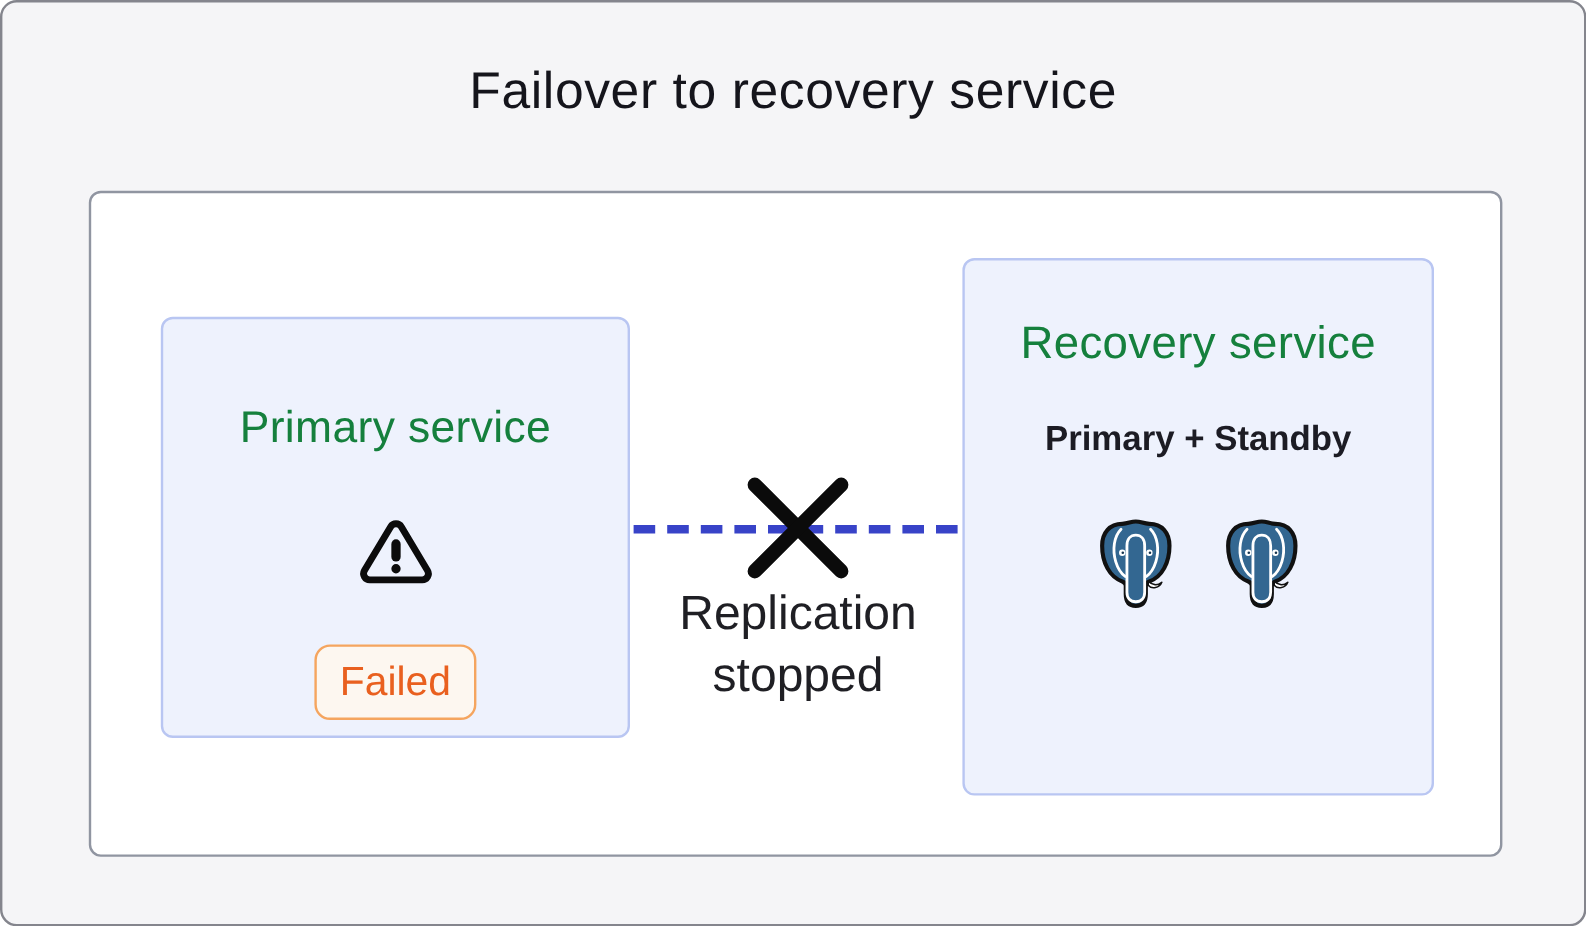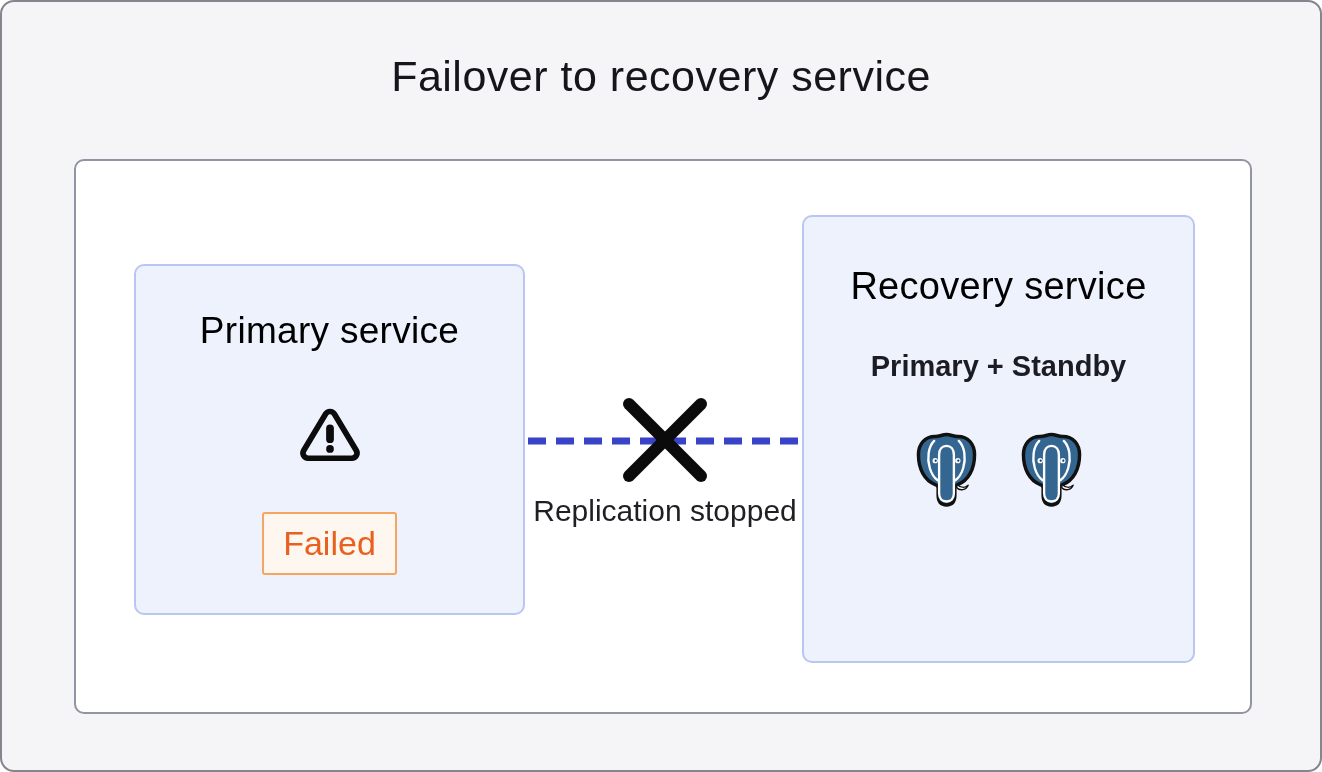--- a/index.html
+++ b/index.html
@@ -54,45 +54,45 @@
   }
   .card-recovery {
     left: 726px;
     top: 54px;
     width: 393px;
     height: 448px;
   }
   .card-title {
     font-size: 38px;
     font-weight: 400;
-    color: #000000;
+    color: #15803d;
     letter-spacing: 0.3px;
   }
-  .card-primary .card-title { margin-top: 44px; font-size: 37px; }
+  .card-primary .card-title { margin-top: 69px; font-size: 37px; }
   .card-recovery .card-title { margin-top: 48px; }
   .card-subtitle {
     margin-top: 42px;
     font-size: 29px;
     font-weight: 700;
     color: #1c1c24;
   }
   .warning-icon-wrap {
     margin-top: 52px;
     width: 68px;
     height: 62px;
   }
   .elephants {
     margin-top: 48px;
     display: flex;
     gap: 42px;
     align-items: center;
   }
   .pg-icon { width: 63px; height: 77px; }
   .badge {
-    border-radius: 3px;
+    border-radius: 13px;
     font-size: 34px;
     padding: 10px 19px;
     background: #ffffff;
   }
   .badge-failed {
     margin-top: 46px;
     color: #e9601f;
     border: 2px solid #f5a55f;
     background: #fdf7f0;
   }
@@ -108,21 +108,21 @@
     top: 223px;
     width: 278px;
     height: 114px;
   }
   .connector-label {
     position: absolute;
     left: 440px;
     top: 324px;
     width: 298px;
     text-align: center;
-    font-size: 30px;
+    font-size: 40px;
     line-height: 52px;
     color: #1f1f24;
   }
 </style>
 </head>
 <body>
 
 <svg width="0" height="0" style="position:absolute">
   <defs>
     <symbol id="pg-elephant" viewBox="0 0 64 78">

